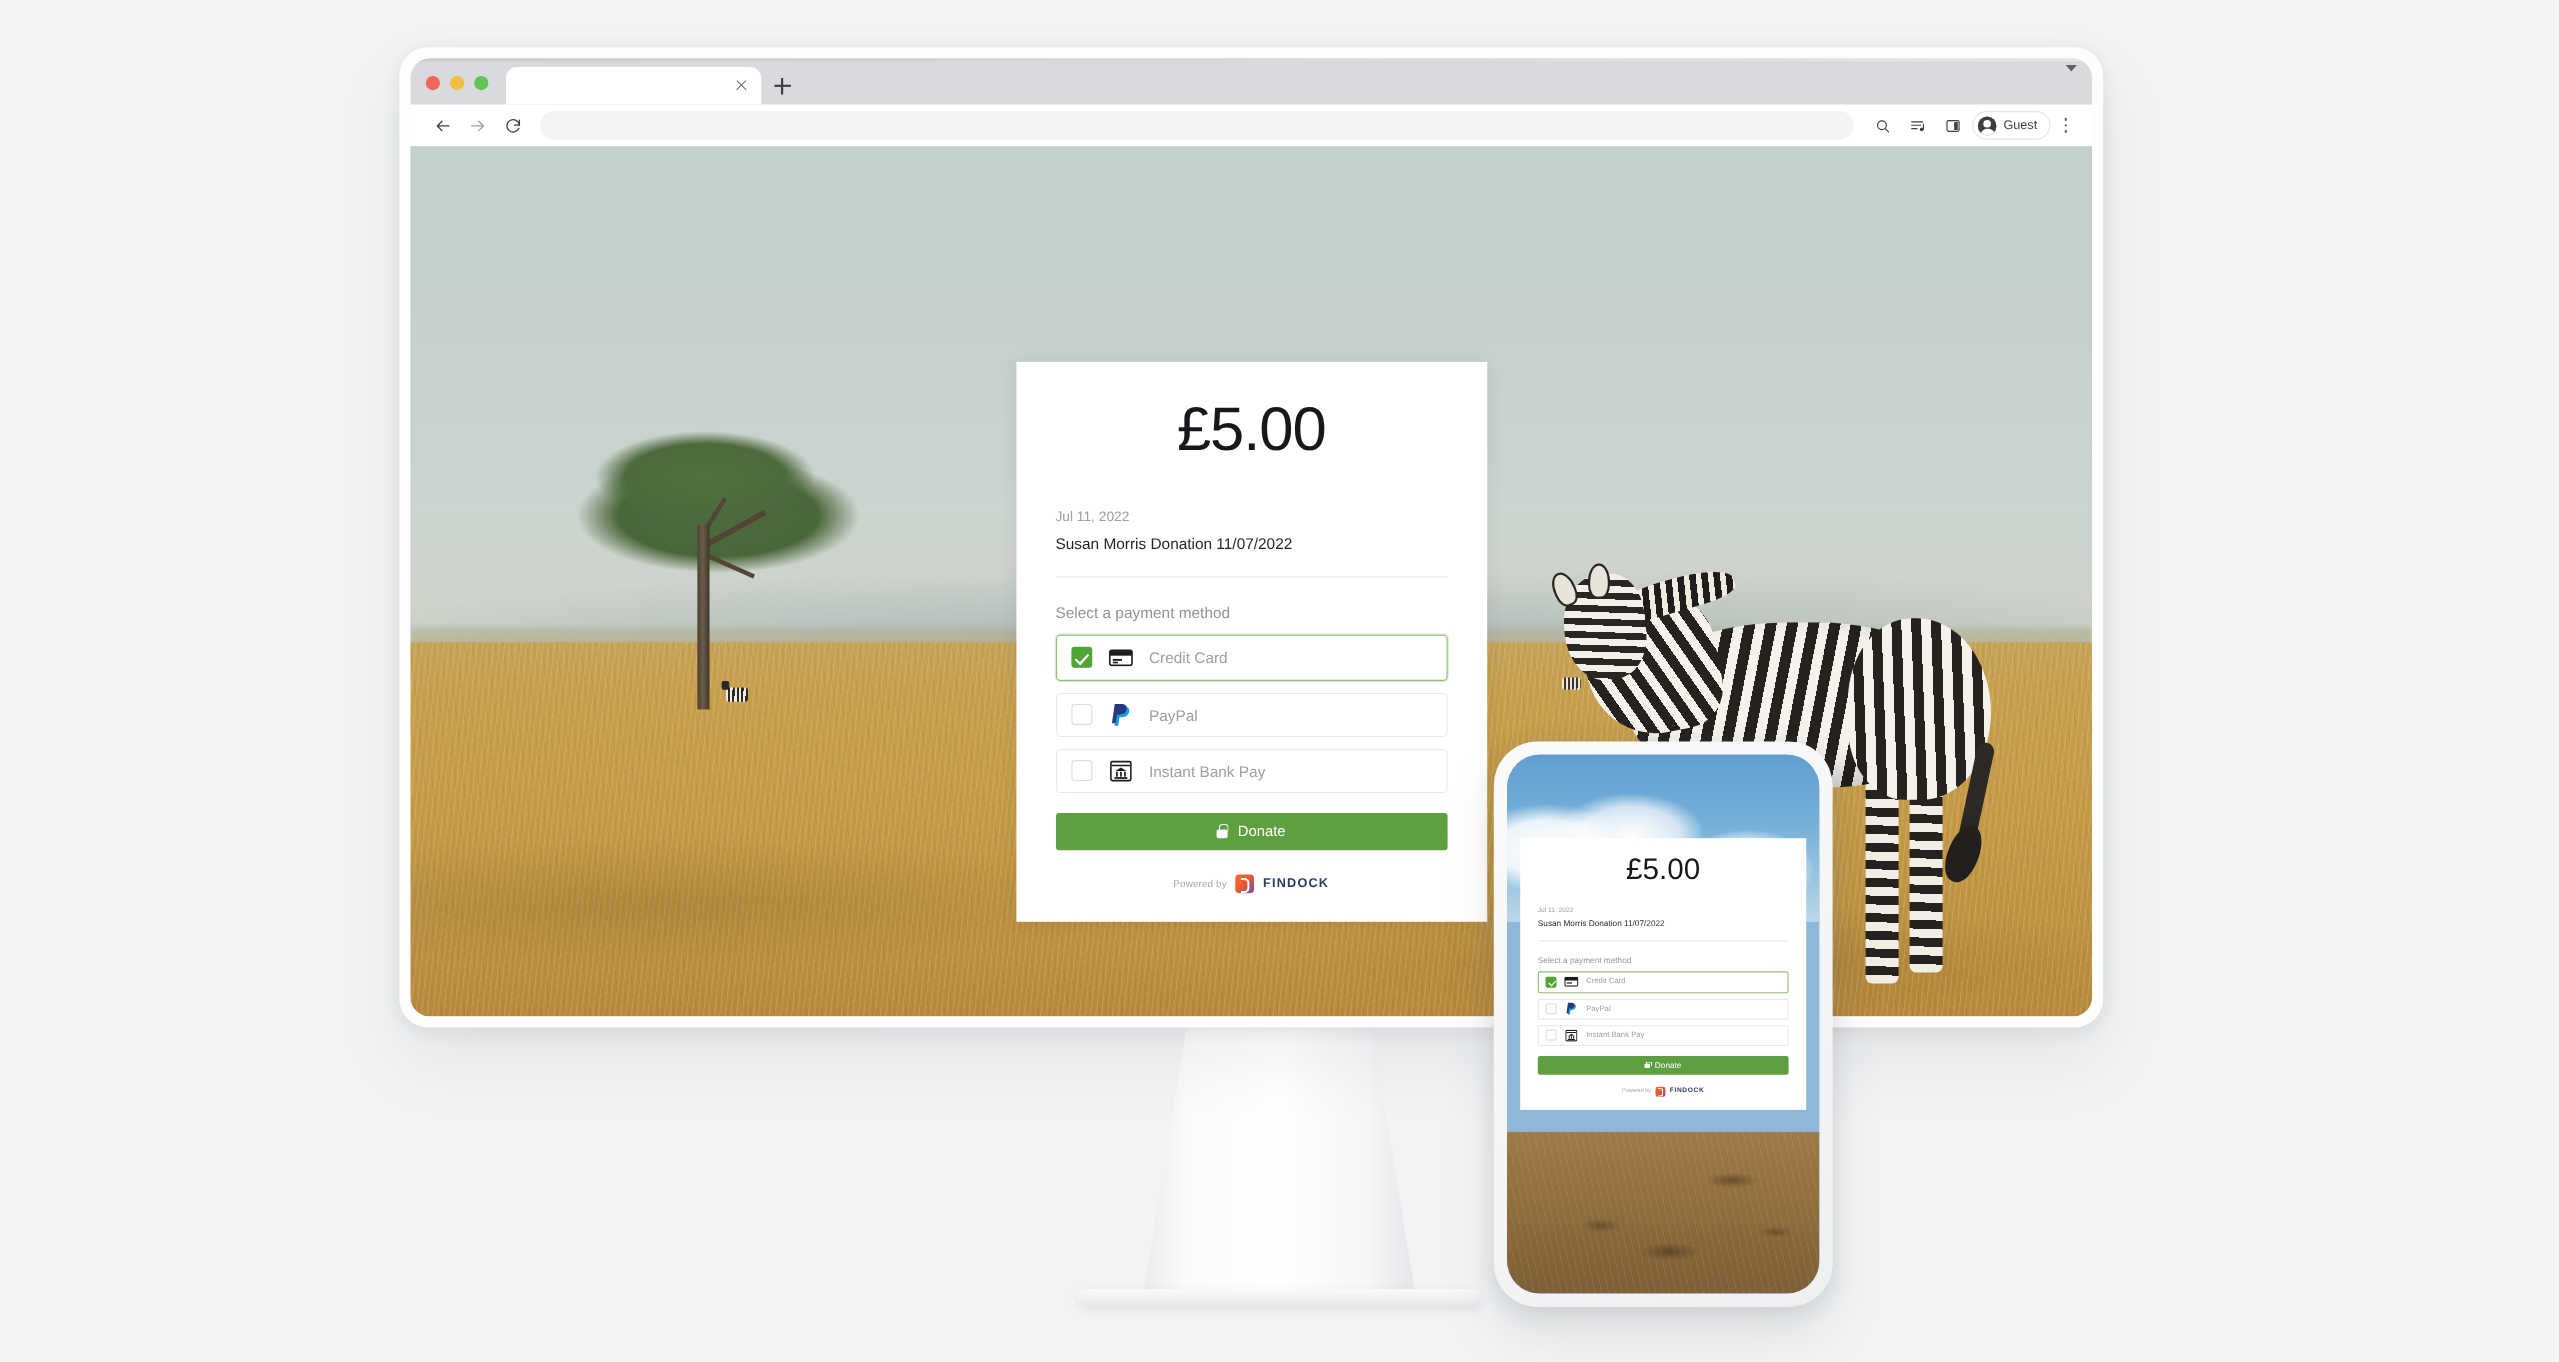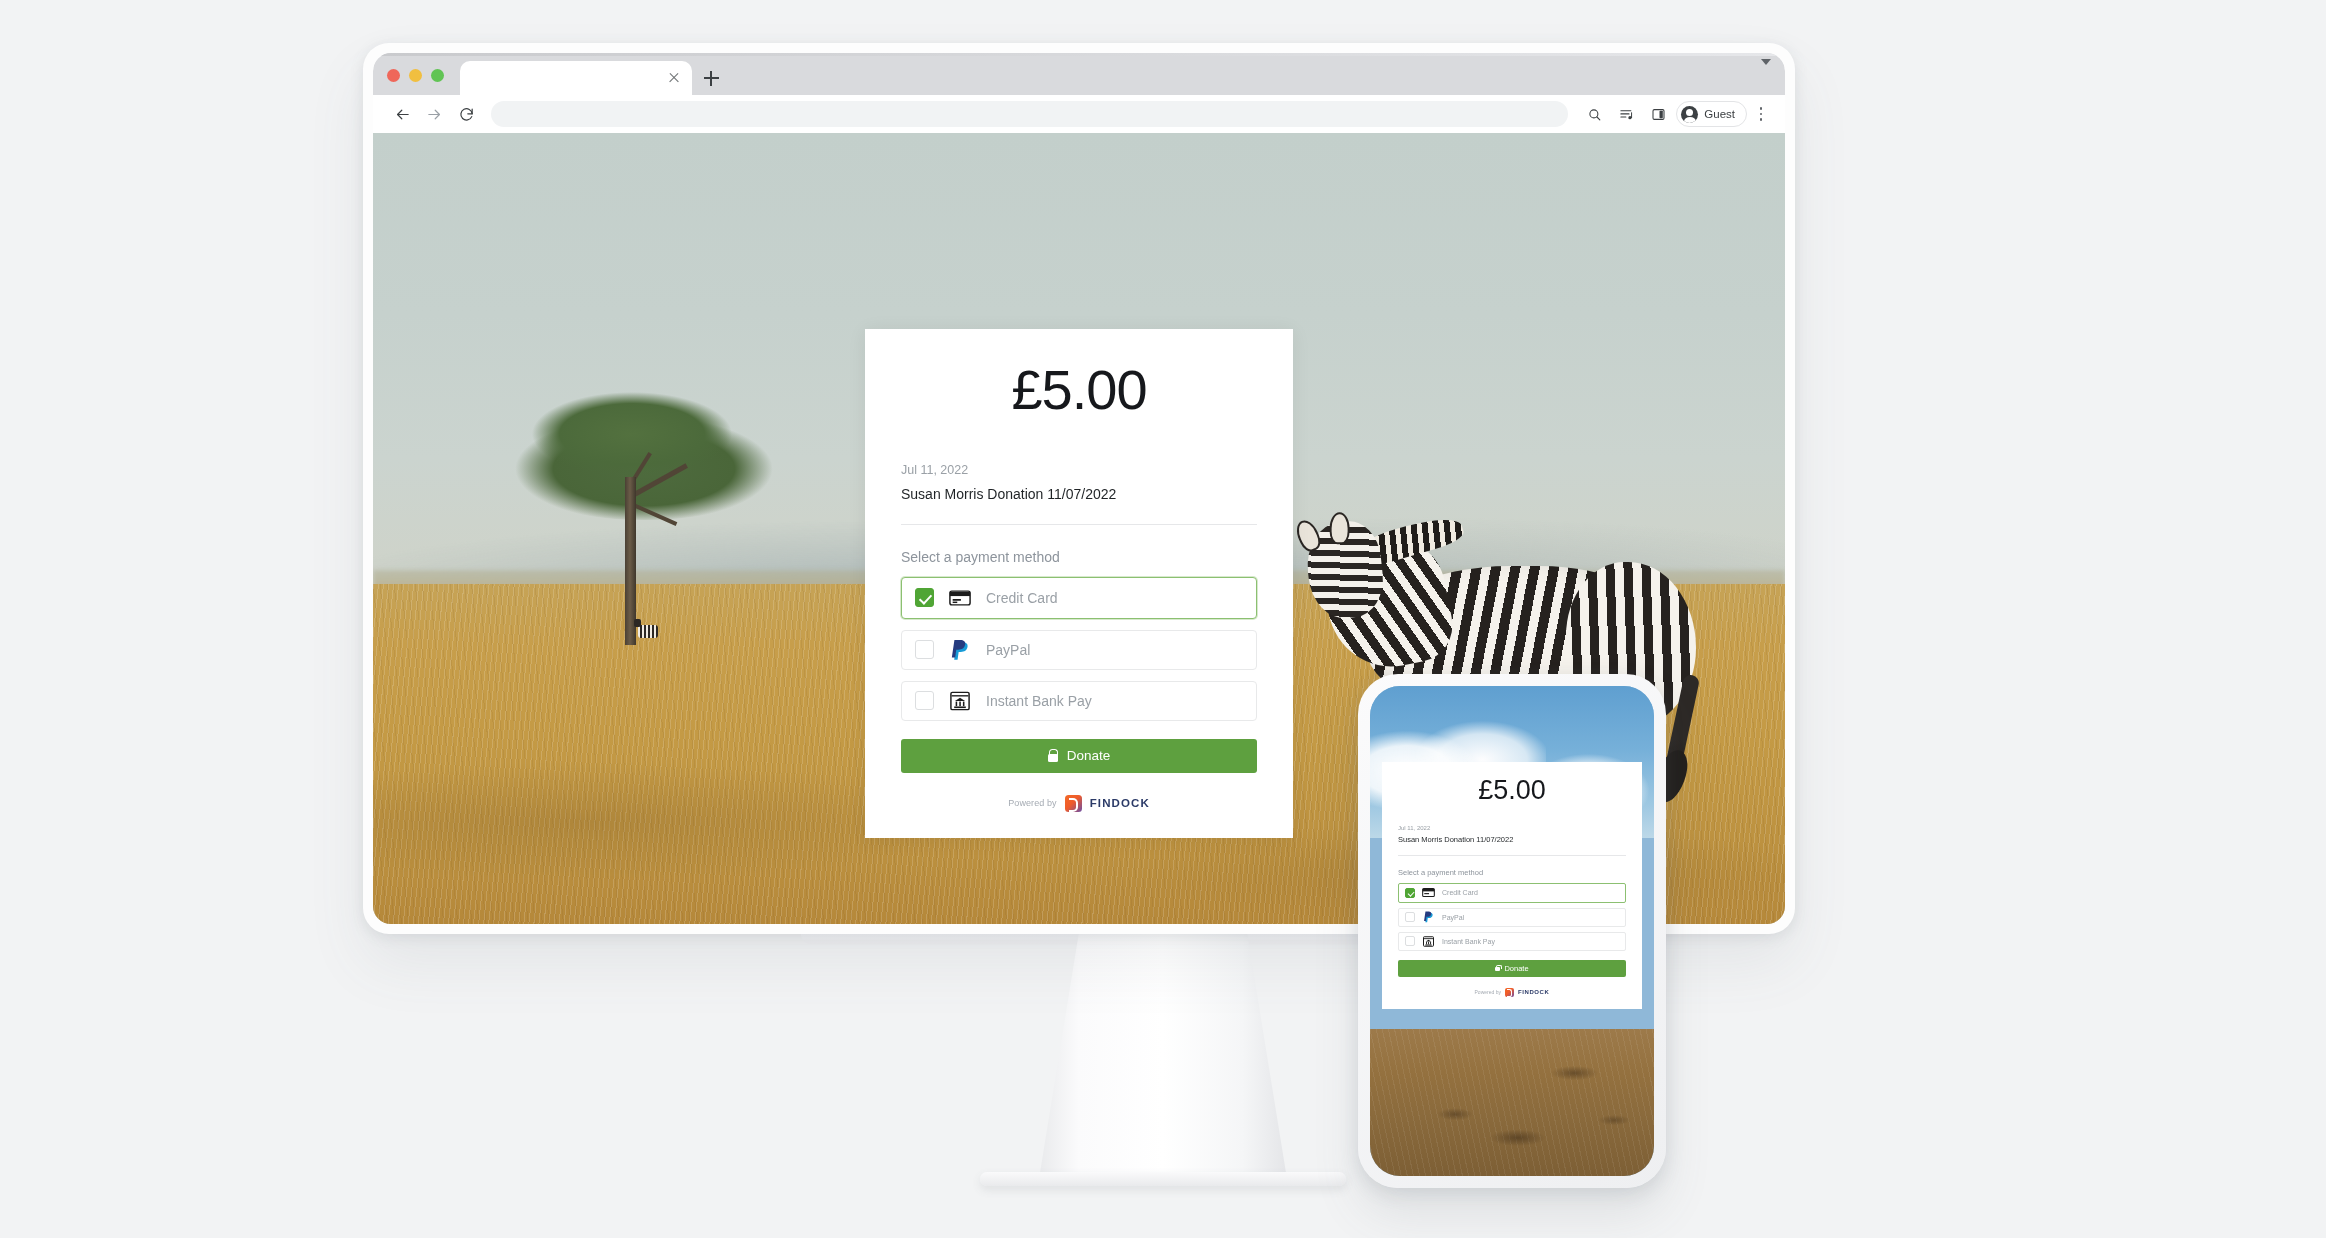--- a/index.html
+++ b/index.html
@@ -18,21 +18,21 @@
     width: 2326px;
     height: 1238px;
     background: #f2f3f4;
   }
 
   
   .monitor {
     position: absolute;
     left: 363px;
     top: 43px;
-    width: 1432px;
+    width: 1549px;
     height: 891px;
     background: #fdfdfd;
     border-radius: 26px;
     padding: 10px;
     box-shadow: 0 3px 14px rgba(90,100,110,0.13), 0 30px 60px rgba(90,100,110,0.09);
   }
 
   .screen {
     position: relative;
     width: 100%;

